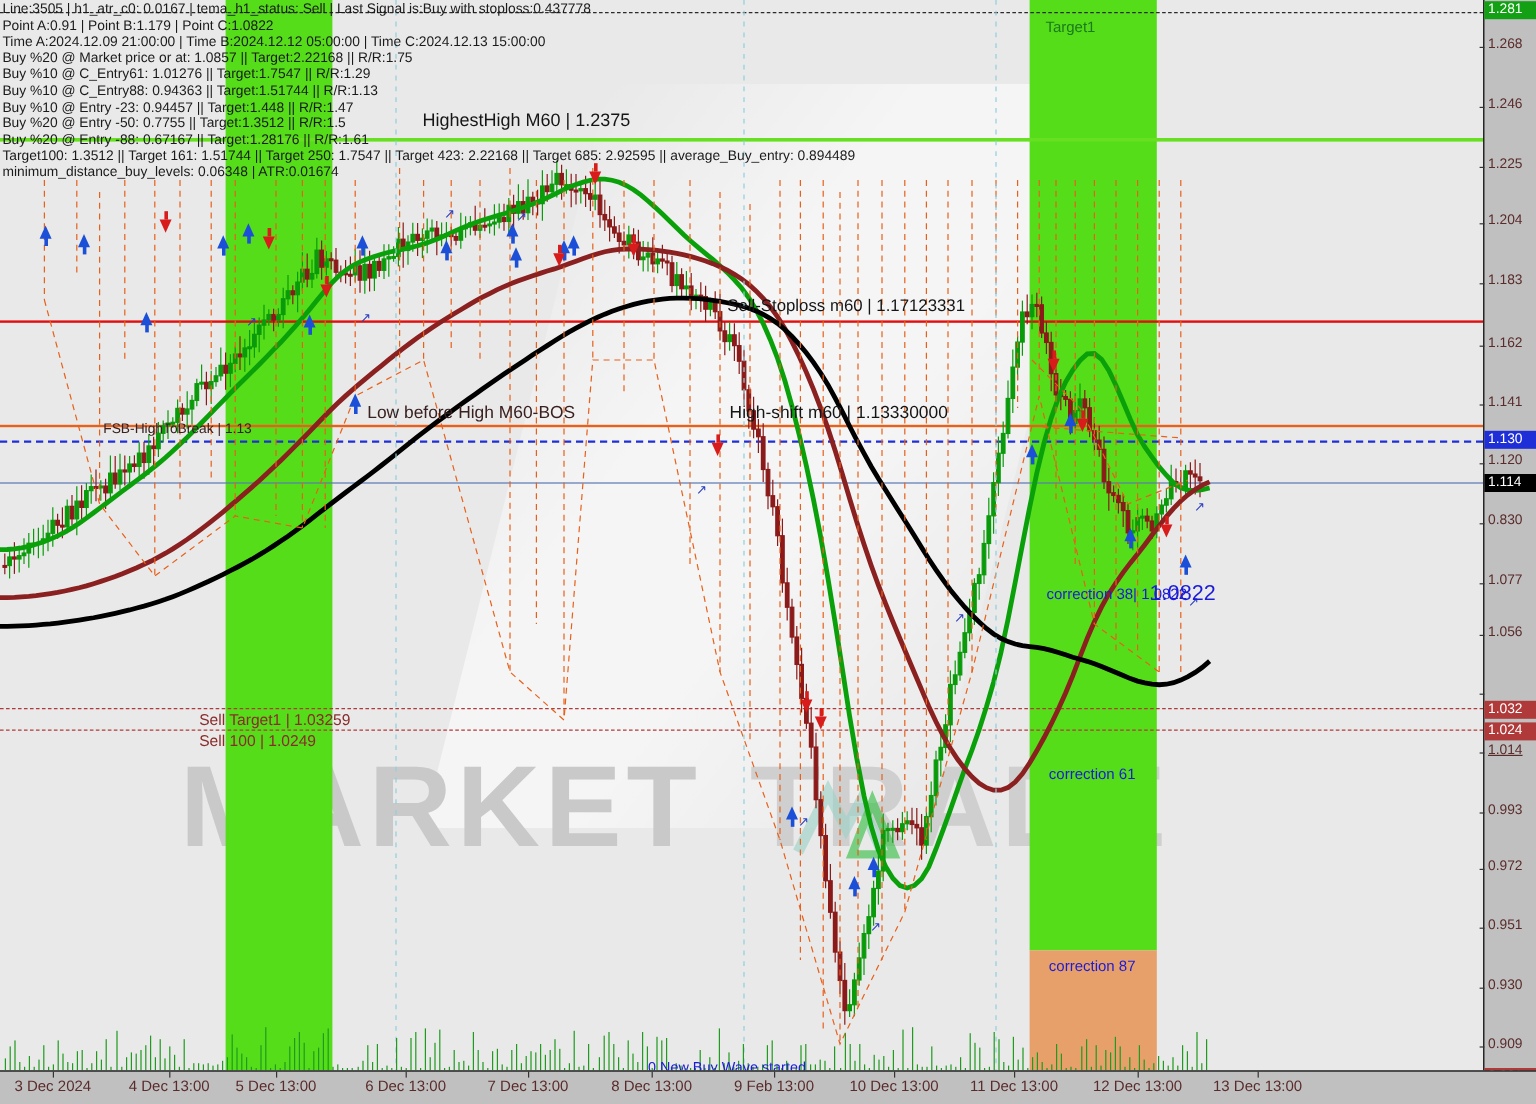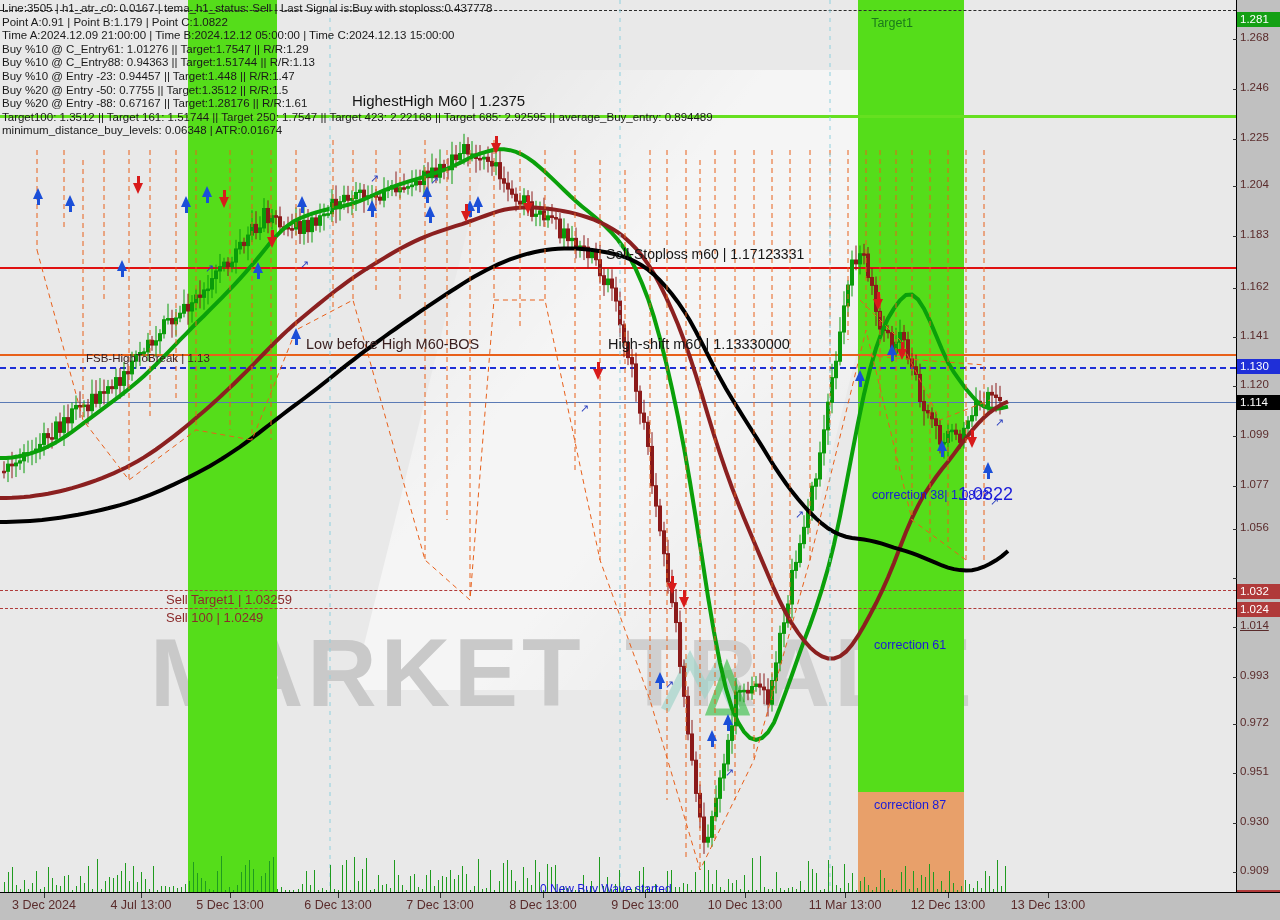--- a/index.html
+++ b/index.html
@@ -1001,20 +1001,21 @@
         <div class="lbl" style="left: 874px; top: 638px; color: rgb(27, 27, 216); font-size: 12.5px;">correction 61</div>
         <div class="lbl" style="left: 874px; top: 798px; color: rgb(27, 27, 216); font-size: 12.5px;">correction 87</div>
         <div class="lbl" style="left: 540px; top: 882px; color: rgb(27, 27, 216); font-size: 12px;">0 New Buy Wave started</div>
       </div>
 
     <div id="info">
       <div id="infoRest">
           <div>Line:3505 | h1_atr_c0: 0.0167 | tema_h1_status: Sell | Last Signal is:Buy with stoploss:0.437778</div>
           <div>Point A:0.91 | Point B:1.179 | Point C:1.0822</div>
           <div>Time A:2024.12.09 21:00:00 | Time B:2024.12.12 05:00:00 | Time C:2024.12.13 15:00:00</div>
+          <div>Buy %20 @ Market price or at: 1.0857 || Target:2.22168 || R/R:1.75</div>
           <div>Buy %10 @ C_Entry61: 1.01276 || Target:1.7547 || R/R:1.29</div>
           <div>Buy %10 @ C_Entry88: 0.94363 || Target:1.51744 || R/R:1.13</div>
           <div>Buy %10 @ Entry -23: 0.94457 || Target:1.448 || R/R:1.47</div>
           <div>Buy %20 @ Entry -50: 0.7755 || Target:1.3512 || R/R:1.5</div>
           <div>Buy %20 @ Entry -88: 0.67167 || Target:1.28176 || R/R:1.61</div>
           <div>Target100: 1.3512 || Target 161: 1.51744 || Target 250: 1.7547 || Target 423: 2.22168 || Target 685: 2.92595 || average_Buy_entry: 0.894489</div>
           <div>minimum_distance_buy_levels: 0.06348 | ATR:0.01674</div>
         </div>
     </div>
   </div>
@@ -1029,66 +1030,66 @@
       <div class="tk" style="top: 178px;">1.204</div>
       <div class="tm" style="top: 186px;"></div>
       <div class="tk" style="top: 228px;">1.183</div>
       <div class="tm" style="top: 236px;"></div>
       <div class="tk" style="top: 280px;">1.162</div>
       <div class="tm" style="top: 288px;"></div>
       <div class="tk" style="top: 329px;">1.141</div>
       <div class="tm" style="top: 337px;"></div>
       <div class="tk" style="top: 378px;">1.120</div>
       <div class="tm" style="top: 386px;"></div>
-      <div class="tk" style="top: 428px;">1.099</div>
+      <div class="tk" style="top: 428px;">0.830</div>
       <div class="tm" style="top: 436px;"></div>
       <div class="tk" style="top: 478px;">1.077</div>
       <div class="tm" style="top: 486px;"></div>
       <div class="tk" style="top: 521px;">1.056</div>
       <div class="tm" style="top: 529px;"></div>
       <div class="tk" style="top: 570px; margin-top: 36px;">1.035</div>
       <div class="tm" style="top: 578px;"></div>
       <div class="tk" style="top: 619px; text-decoration: underline;">1.014</div>
       <div class="tm" style="top: 627px;"></div>
       <div class="tk" style="top: 669px;">0.993</div>
       <div class="tm" style="top: 677px;"></div>
       <div class="tk" style="top: 716px;">0.972</div>
       <div class="tm" style="top: 724px;"></div>
       <div class="tk" style="top: 765px;">0.951</div>
       <div class="tm" style="top: 773px;"></div>
       <div class="tk" style="top: 815px;">0.930</div>
       <div class="tm" style="top: 823px;"></div>
       <div class="tk" style="top: 864px;">0.909</div>
       <div class="tm" style="top: 872px;"></div>
-      <div class="ybadge" style="top: 12px; background: rgb(20, 160, 20); color: rgb(255, 255, 255);">1.281</div>
+      <div class="ybadge" style="top: 1px; background: rgb(20, 160, 20); color: rgb(255, 255, 255);">1.281</div>
       <div class="ybadge" style="top: 359px; background: rgb(31, 47, 216); color: rgb(255, 255, 255);">1.130</div>
       <div class="ybadge" style="top: 395px; background: rgb(0, 0, 0); color: rgb(255, 255, 255);">1.114</div>
       <div class="ybadge" style="top: 584px; background: rgb(176, 58, 58); color: rgb(255, 255, 255);">1.032</div>
       <div class="ybadge" style="top: 602px; background: rgb(176, 58, 58); color: rgb(255, 255, 255);">1.024</div>
       <div class="ybadge" style="top: 890px; background: rgb(176, 58, 58); color: rgb(255, 255, 255);">0.901</div>
     </div>
 
   <div id="xaxis">
       <div class="xt" style="left: 44px;">3 Dec 2024</div>
       <div class="xm" style="left: 44px;"></div>
-      <div class="xt" style="left: 141px;">4 Jul 13:00</div>
+      <div class="xt" style="left: 141px;">4 Dec 13:00</div>
       <div class="xm" style="left: 141px;"></div>
       <div class="xt" style="left: 230px;">5 Dec 13:00</div>
       <div class="xm" style="left: 230px;"></div>
       <div class="xt" style="left: 338px;">6 Dec 13:00</div>
       <div class="xm" style="left: 338px;"></div>
       <div class="xt" style="left: 440px;">7 Dec 13:00</div>
       <div class="xm" style="left: 440px;"></div>
       <div class="xt" style="left: 543px;">8 Dec 13:00</div>
       <div class="xm" style="left: 543px;"></div>
-      <div class="xt" style="left: 645px;">9 Dec 13:00</div>
+      <div class="xt" style="left: 645px;">9 Feb 13:00</div>
       <div class="xm" style="left: 645px;"></div>
       <div class="xt" style="left: 745px;">10 Dec 13:00</div>
       <div class="xm" style="left: 745px;"></div>
-      <div class="xt" style="left: 845px;">11 Mar 13:00</div>
+      <div class="xt" style="left: 845px;">11 Dec 13:00</div>
       <div class="xm" style="left: 845px;"></div>
       <div class="xt" style="left: 948px;">12 Dec 13:00</div>
       <div class="xm" style="left: 948px;"></div>
       <div class="xt" style="left: 1048px;">13 Dec 13:00</div>
       <div class="xm" style="left: 1048px;"></div>
     </div>
 
 </div>
 
 </body></html>

